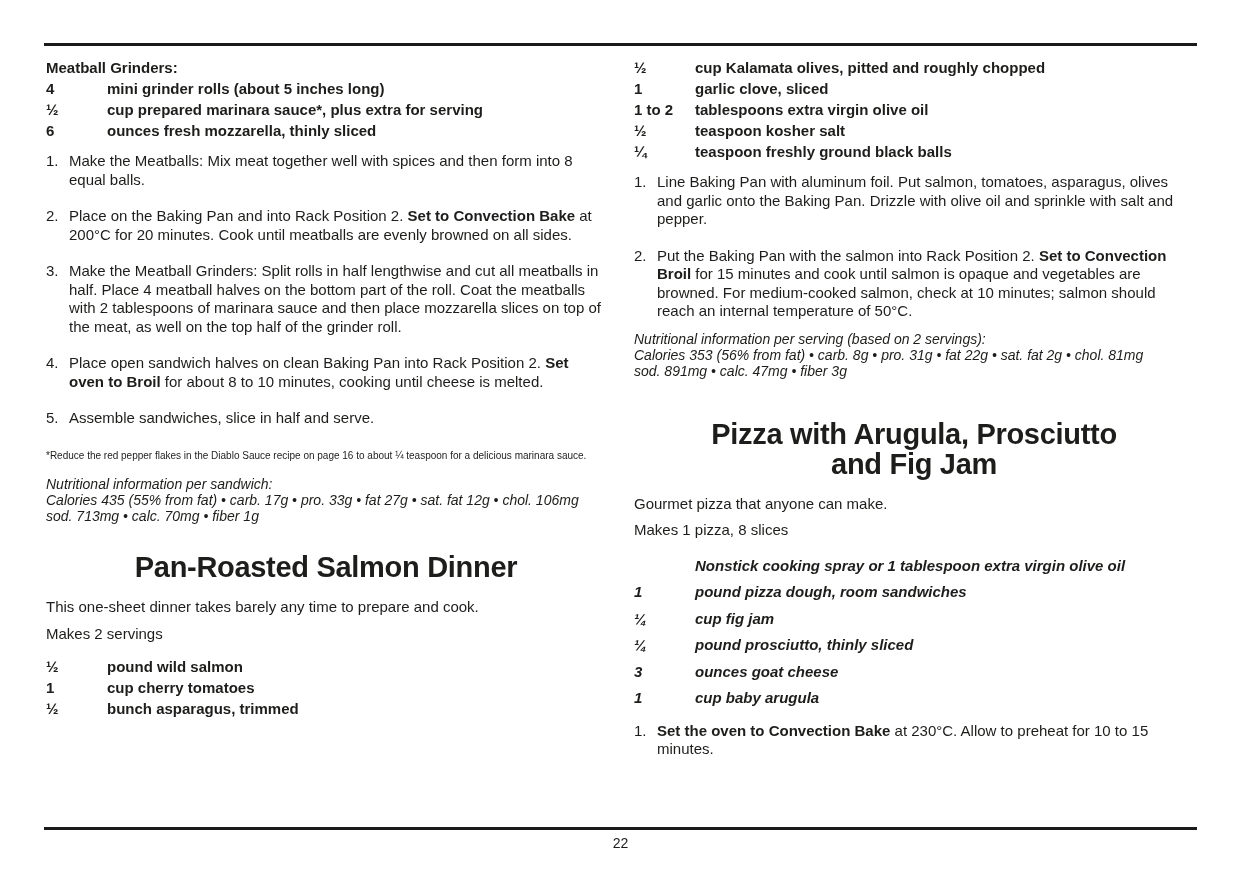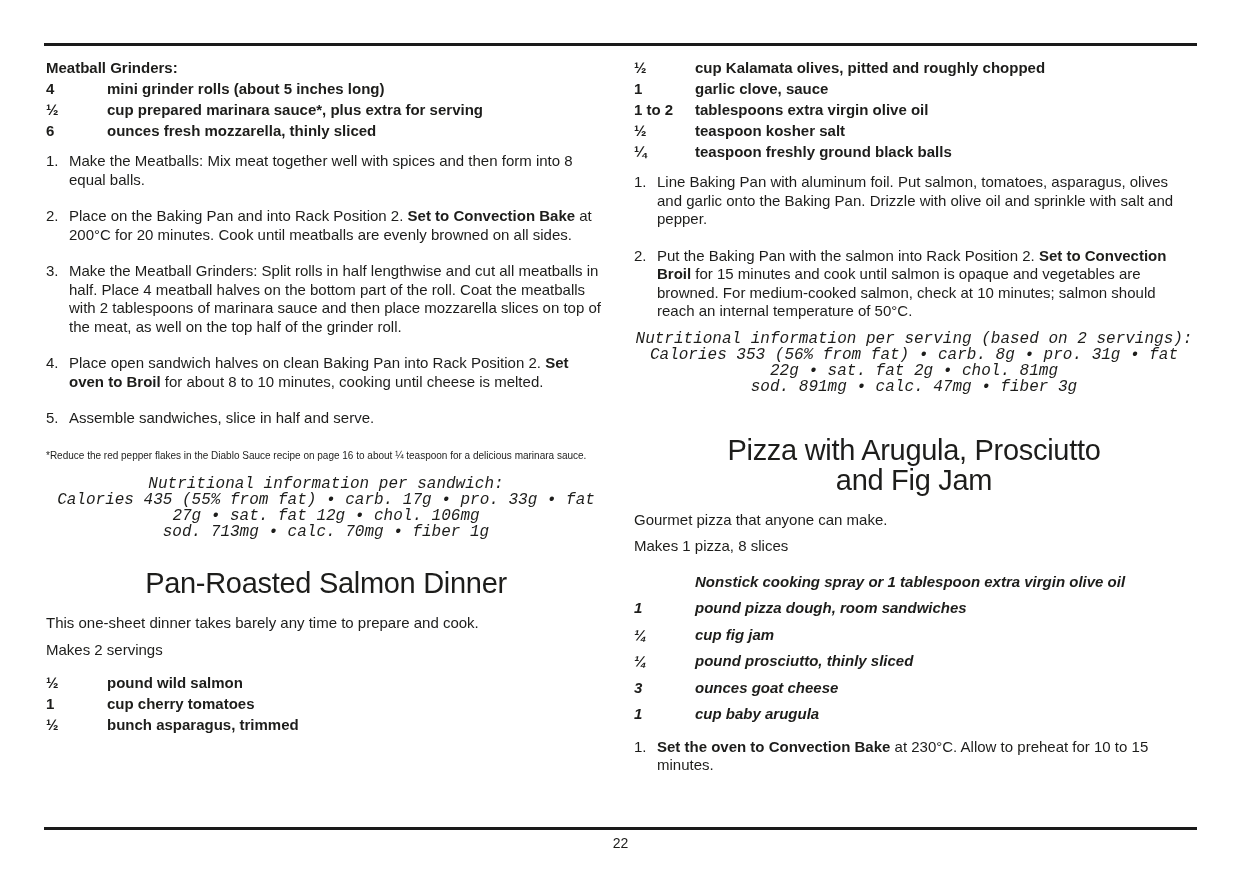--- a/index.html
+++ b/index.html
@@ -19,23 +19,23 @@
   .ing-txt { flex:1; }
   .pizza-ings .ing-row { line-height:26.5px;font-style:italic; }
 
   .steps { margin-top:11px; }
   .step { position:relative; padding-left:23px; font-size:15px; line-height:18.5px; margin-bottom:18px; }
   .step:last-child { margin-bottom:0; }
   .step .num { position:absolute; left:0; }
   .b { font-weight:bold; }
 
   .footnote { font-size:10px; line-height:18.5px; padding-left:5px; text-indent:-5px; margin-top:0; }
-  .nutrition { font-style:italic; font-size:16px; line-height:16px; text-align:center; margin-top:11px;font-family:Liberation Mono, monospace; }
-
-  .title { font-weight:normal; font-size:29px; line-height:30px; text-align:center; letter-spacing:-0.3px; }
+  .nutrition { font-style:italic; font-size:14px; line-height:16px; margin-top:11px; }
+
+  .title { font-weight:bold; font-size:29px; line-height:30px; text-align:center; letter-spacing:-0.3px; }
   .title-salmon { margin-top:28px; }
   .title-pizza { margin-top:40px; }
   .intro { font-size:15px; line-height:18.5px; margin-top:16px; }
   .yield { font-size:15px; line-height:18.5px; margin-top:8px; }
   .ing-list { margin-top:13px; }
   .pizza-ings { margin-top:13px; }
   .pizza-steps { margin-top:10px; }
 
   .page-num {
     position:absolute; top:834px; left:0; width:100%;
@@ -115,21 +115,21 @@
     </div>
 
     <div class="col">
       <div class="ing-list" style="margin-top:0;">
         <div class="ing-row">
           <span class="ing-amt">½</span>
           <span class="ing-txt">cup Kalamata olives, pitted and roughly chopped</span>
         </div>
         <div class="ing-row">
           <span class="ing-amt">1</span>
-          <span class="ing-txt">garlic clove, sauce</span>
+          <span class="ing-txt">garlic clove, sliced</span>
         </div>
         <div class="ing-row">
           <span class="ing-amt">1 to 2</span>
           <span class="ing-txt">tablespoons extra virgin olive oil</span>
         </div>
         <div class="ing-row">
           <span class="ing-amt">½</span>
           <span class="ing-txt">teaspoon kosher salt</span>
         </div>
         <div class="ing-row">

